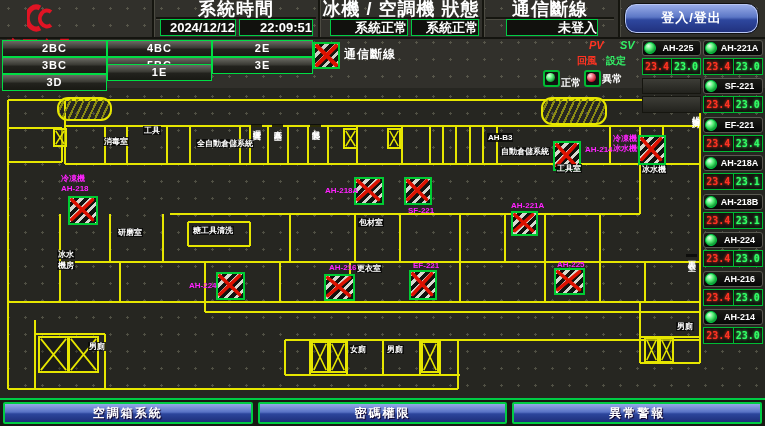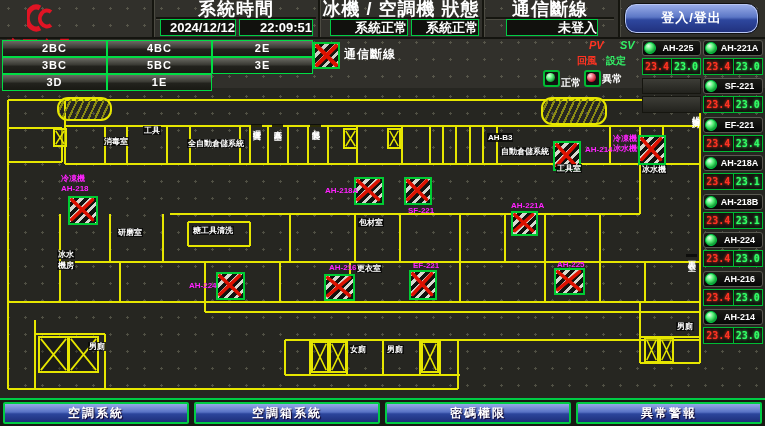--- a/index.html
+++ b/index.html
@@ -130,21 +130,21 @@
   </div>
 
   <div id="floorbtns">
       <div class="fbtn" style="left: 2px; top: 40px; width: 103px;">2BC</div>
       <div class="fbtn" style="left: 107px; top: 40px; width: 103px;">4BC</div>
       <div class="fbtn" style="left: 212px; top: 40px; width: 99px;">2E</div>
       <div class="fbtn" style="left: 2px; top: 57px; width: 103px;">3BC</div>
       <div class="fbtn" style="left: 107px; top: 57px; width: 103px;">5BC</div>
       <div class="fbtn" style="left: 212px; top: 57px; width: 99px;">3E</div>
       <div class="fbtn" style="left: 2px; top: 74px; width: 103px;">3D</div>
-      <div class="fbtn" style="left: 107px; top: 74px; width: 103px;">1E</div>
+      <div class="fbtn" style="left: 107px; top: 64px; width: 103px;">1E</div>
     </div>
 
   <div class="commicon">
     <svg viewBox="0 0 23 23">
         <path d="M2,2 L21,21 M21,2 L2,21" stroke="#dd1100" stroke-width="4" stroke-linecap="round"></path>
       </svg>
   </div>
   <div class="commlabel">通信斷線</div>
 
   <div class="lamp g" style="left:543px;top:70px">
@@ -336,21 +336,21 @@
           <path d="M2,2 L24,26 M24,2 L2,26" stroke="#dd1100" stroke-width="4" stroke-linecap="round"></path>
         </svg>
       </div>
       <div class="alarm" style="left: 554px; top: 268px; width: 31px; height: 27px;">
         <svg viewBox="0 0 31 27" preserveAspectRatio="none">
           <path d="M2,2 L27,23 M27,2 L2,23" stroke="#dd1100" stroke-width="4" stroke-linecap="round"></path>
         </svg>
       </div>
       <div class="mlabel w" style="left: 108px; top: 126px; margin-left: 35px;">工具</div>
       <div class="mlabel w" style="left: 103px; top: 137px;">消毒室</div>
-      <div class="mlabel w" style="left: 187px; top: 139px;">全自動倉儲系統</div>
+      <div class="mlabel w" style="left: 196px; top: 139px;">全自動倉儲系統</div>
       <div class="mlabel w v" style="left: 251px; top: 124px;">理貨區</div>
       <div class="mlabel w v" style="left: 272px; top: 124px;">真空區</div>
       <div class="mlabel w v" style="left: 310px; top: 124px;">包裝區</div>
       <div class="mlabel w" style="left: 487px; top: 133px;">AH-B3</div>
       <div class="mlabel w" style="left: 500px; top: 147px;">自動倉儲系統</div>
       <div class="mlabel w" style="left: 556px; top: 164px;">工具室</div>
       <div class="mlabel w" style="left: 641px; top: 165px;">冰水機</div>
       <div class="mlabel w v" style="left: 690px; top: 110px;">鍋爐房</div>
       <div class="mlabel w" style="left: 117px; top: 228px;">研磨室</div>
       <div class="mlabel w" style="left: 192px; top: 226px;">糖工具清洗</div>
@@ -371,19 +371,18 @@
       <div class="mlabel m" style="left: 612px; top: 134px;">冷凍機</div>
       <div class="mlabel m" style="left: 612px; top: 144px;">冰水機</div>
       <div class="mlabel m" style="left: 510px; top: 201px;">AH-221A</div>
       <div class="mlabel m" style="left: 188px; top: 281px;">AH-224</div>
       <div class="mlabel m" style="left: 328px; top: 263px;">AH-216</div>
       <div class="mlabel m" style="left: 412px; top: 261px;">EF-221</div>
       <div class="mlabel m" style="left: 556px; top: 260px;">AH-225</div>
     </div>
 
   <div class="bbar">
-    <div class="bbtn">空調系統</div>
     <div class="bbtn">空調箱系統</div>
     <div class="bbtn">密碼權限</div>
     <div class="bbtn">異常警報</div>
   </div>
 
 </div>
 
 </body></html>

